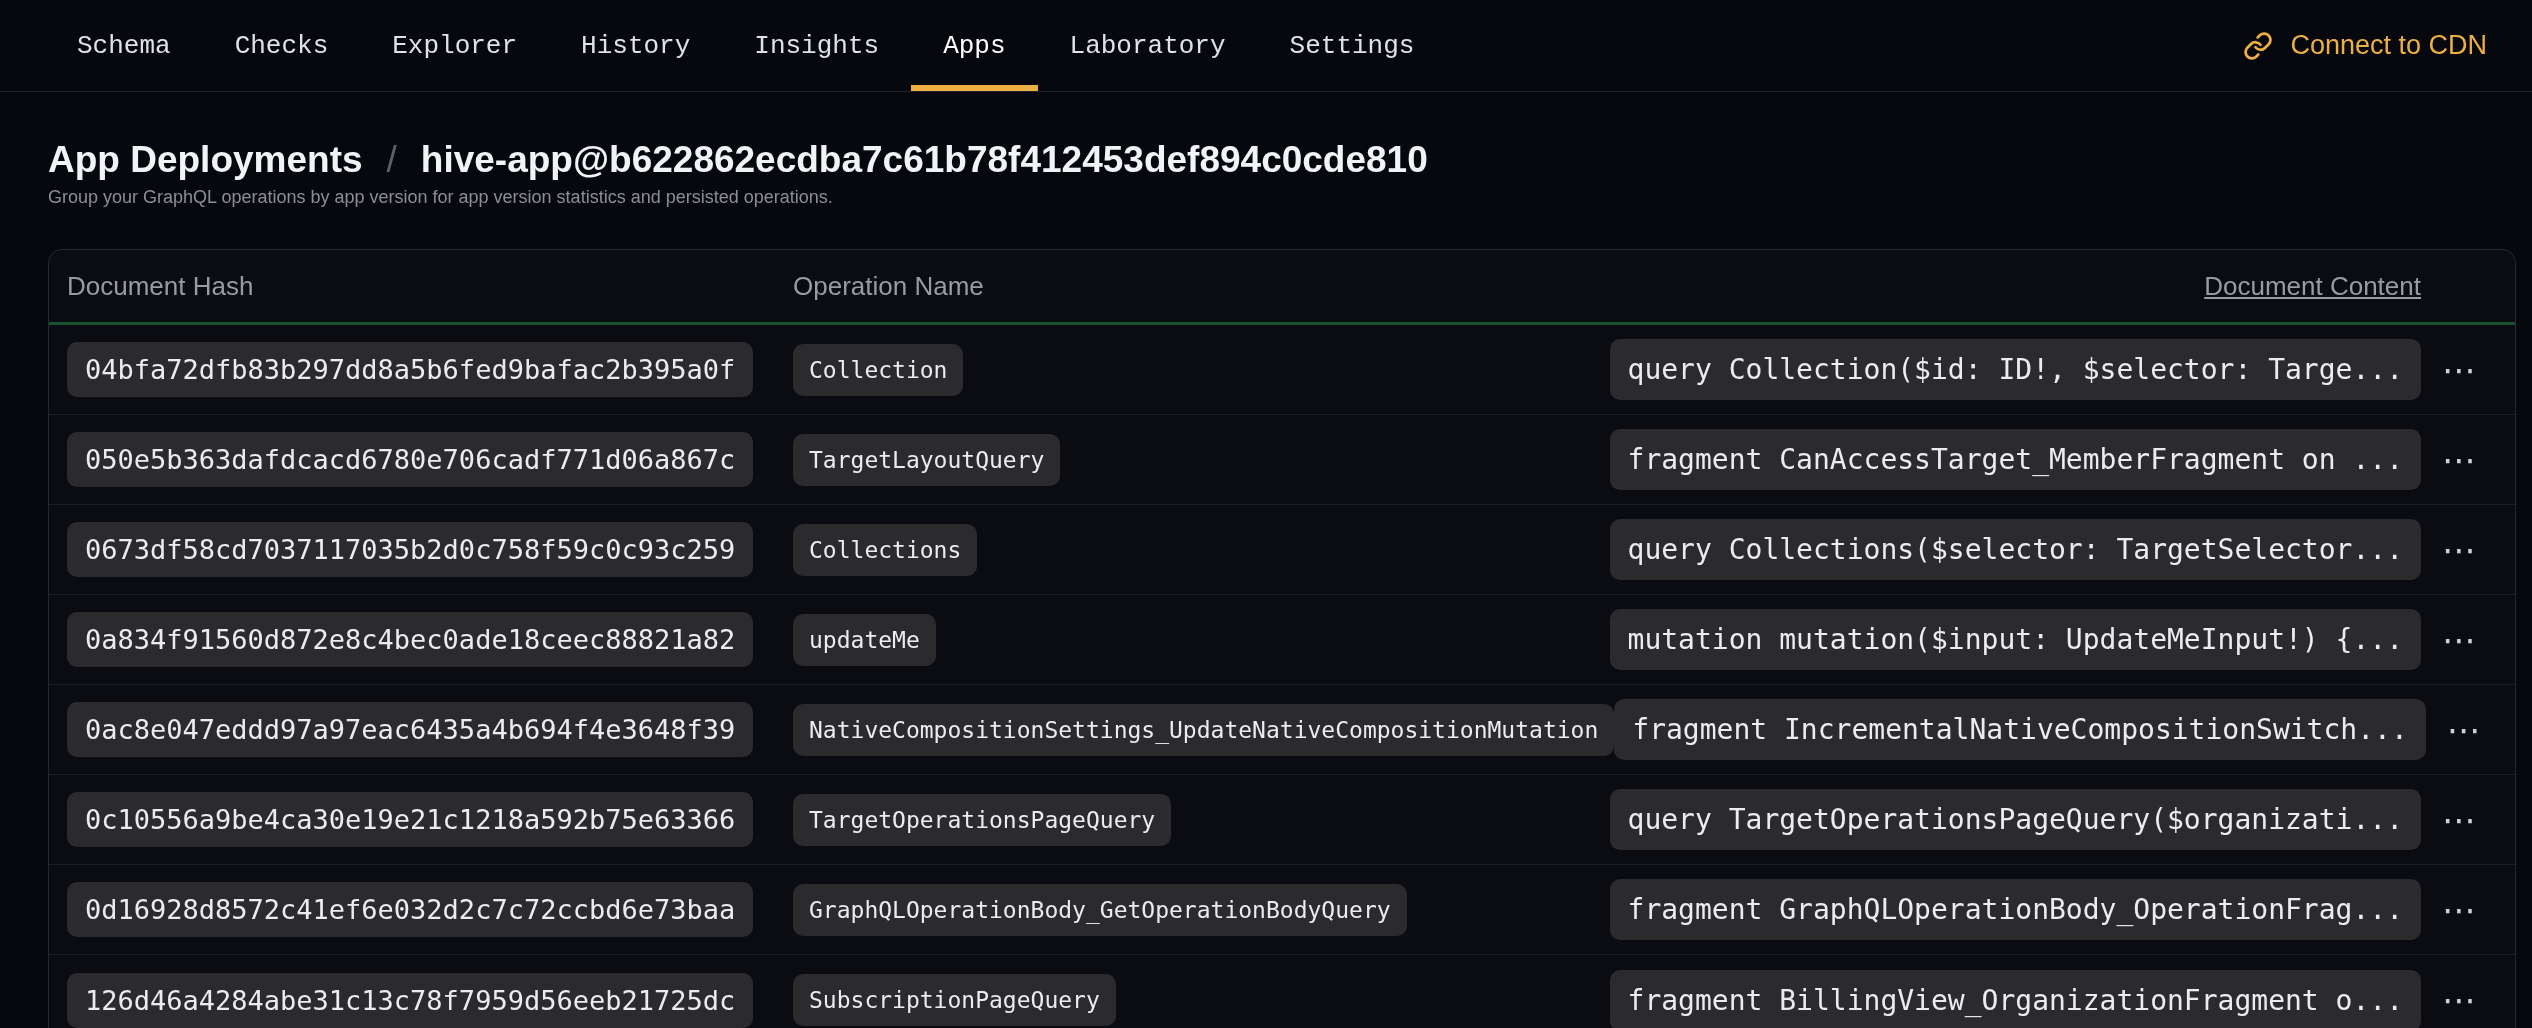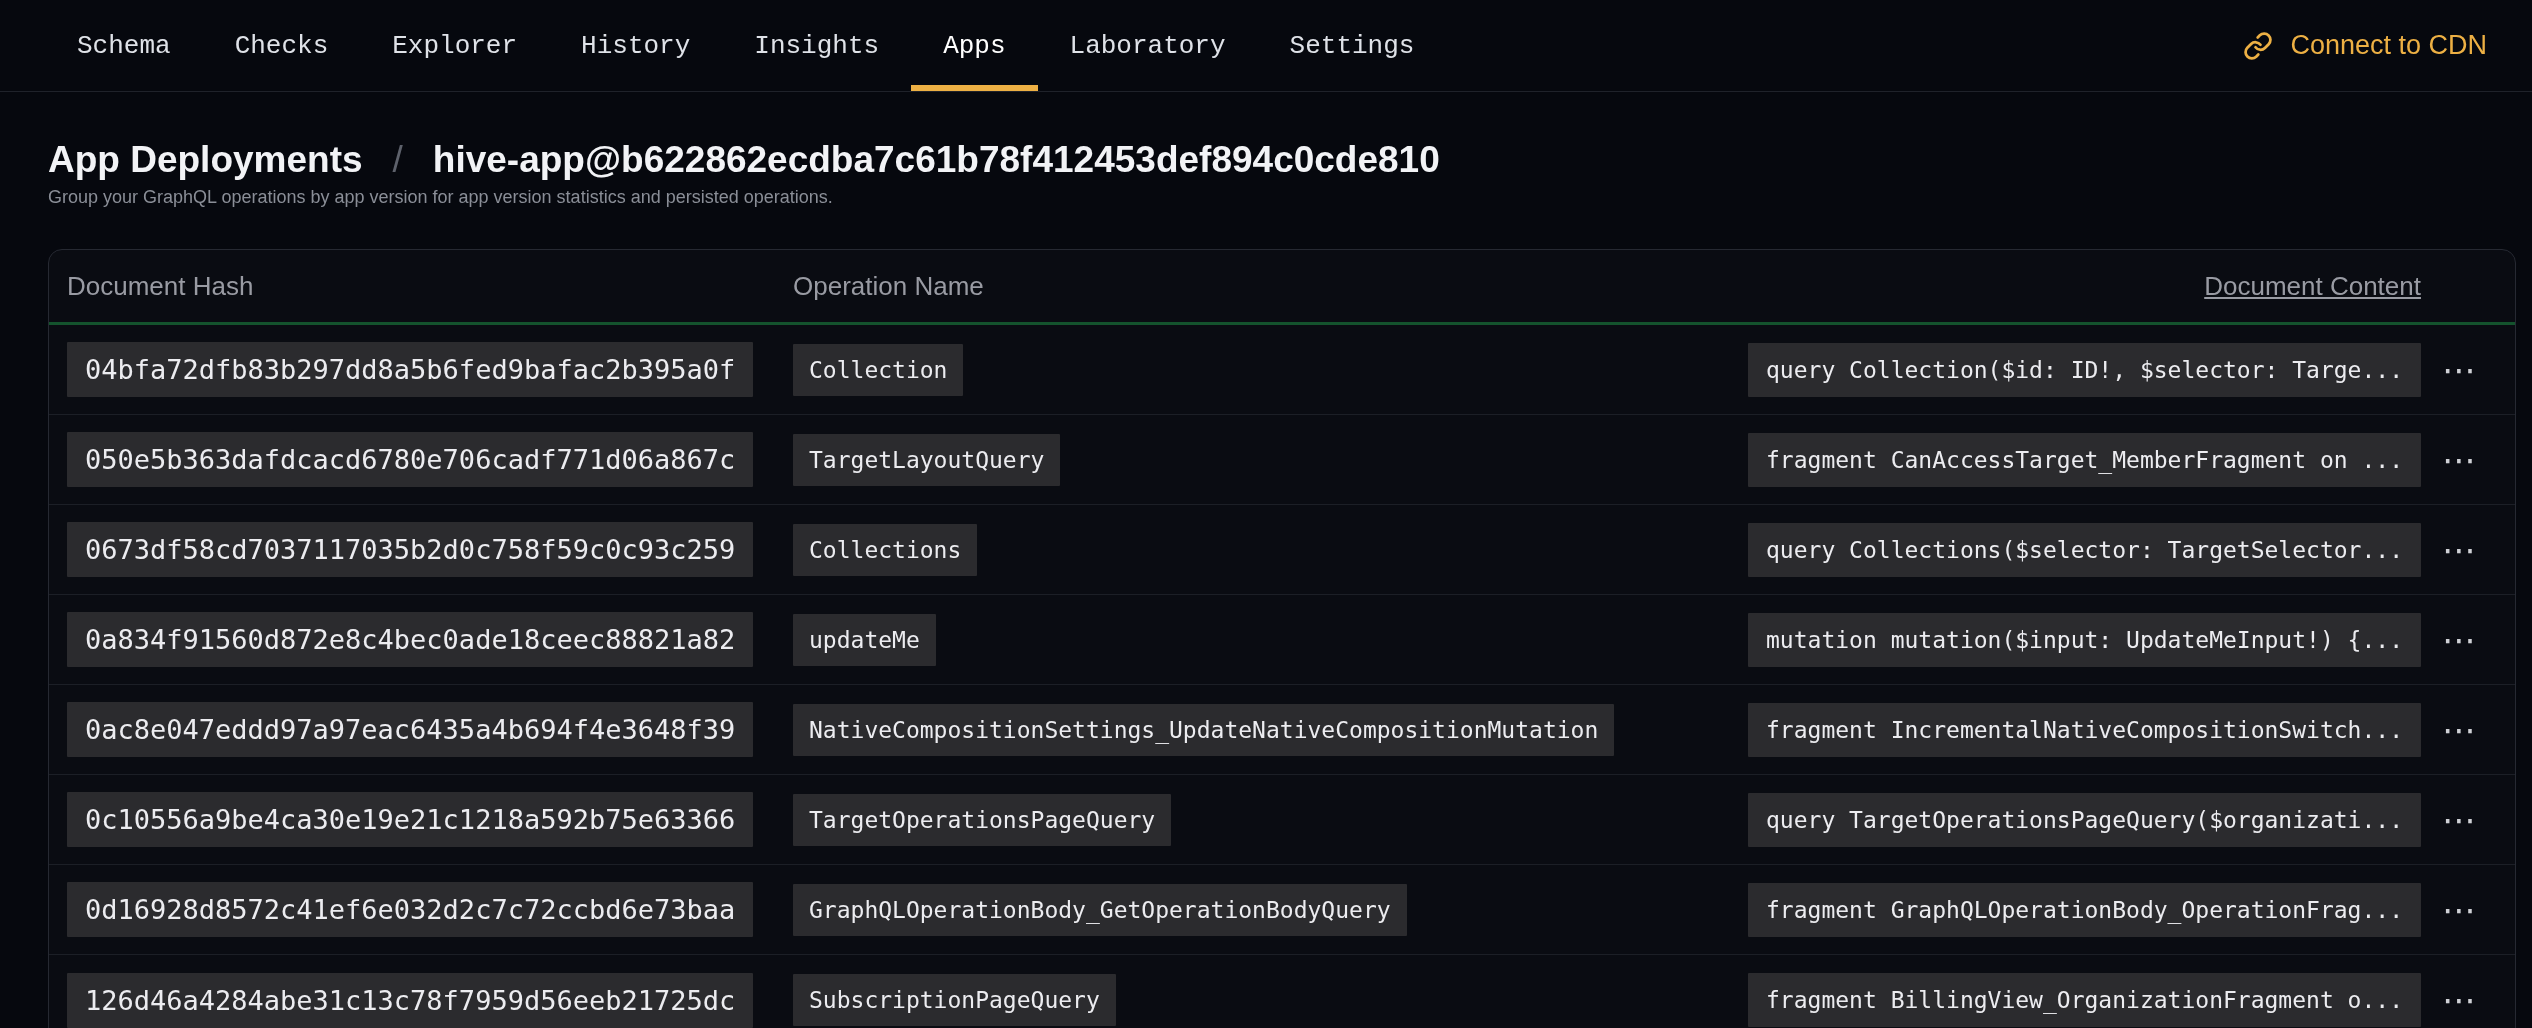--- a/index.html
+++ b/index.html
@@ -51,21 +51,21 @@
     white-space: nowrap;
     justify-content: center;
   }
   .cdn-button svg { display: block; }
   
   .main { padding: 0 16px 0 48px; }
   .page-header { margin-top: 47px; }
   .breadcrumb {
     display: flex;
     align-items: baseline;
-    gap: 30px;
+    gap: 24px;
     font-size: 37px;
     font-weight: 600;
     color: #f2f3f6;
   }
   .breadcrumb .sep { color: #5d616b; font-weight: 400; }
   .subtitle {
     margin-top: 6px;
     font-size: 18px;
     color: #8a8e97;
   }
@@ -92,28 +92,28 @@
   .th-content { text-align: left; text-decoration: underline; }
   .tbody-row {
     height: 90px;
     border-bottom: 1px solid #1c1f26;
   }
   .tbody-row:last-child { border-bottom: none; }
   .chip {
     display: inline-flex;
     align-items: center;
     background: #2b2b2e;
-    border-radius: 1px;
+    border-radius: 10px;
     color: #ececf0;
     font-family: "DejaVu Sans Mono", "Liberation Mono", monospace;
     white-space: nowrap;
   }
   .chip-hash { font-size: 27px; padding: 12px 18px; }
   .chip-op { font-size: 23px; padding: 13px 16px; }
-  .chip-content { font-size: 23px; padding: 14px 18px; justify-self: end; }
+  .chip-content { font-size: 28px; padding: 14px 18px; justify-self: end; }
   .menu-cell {
     display: flex;
     justify-content: center;
     align-items: center;
   }
   .menu-btn {
     color: #cfd1d6;
     font-size: 34px;
     line-height: 1;
     cursor: pointer;

